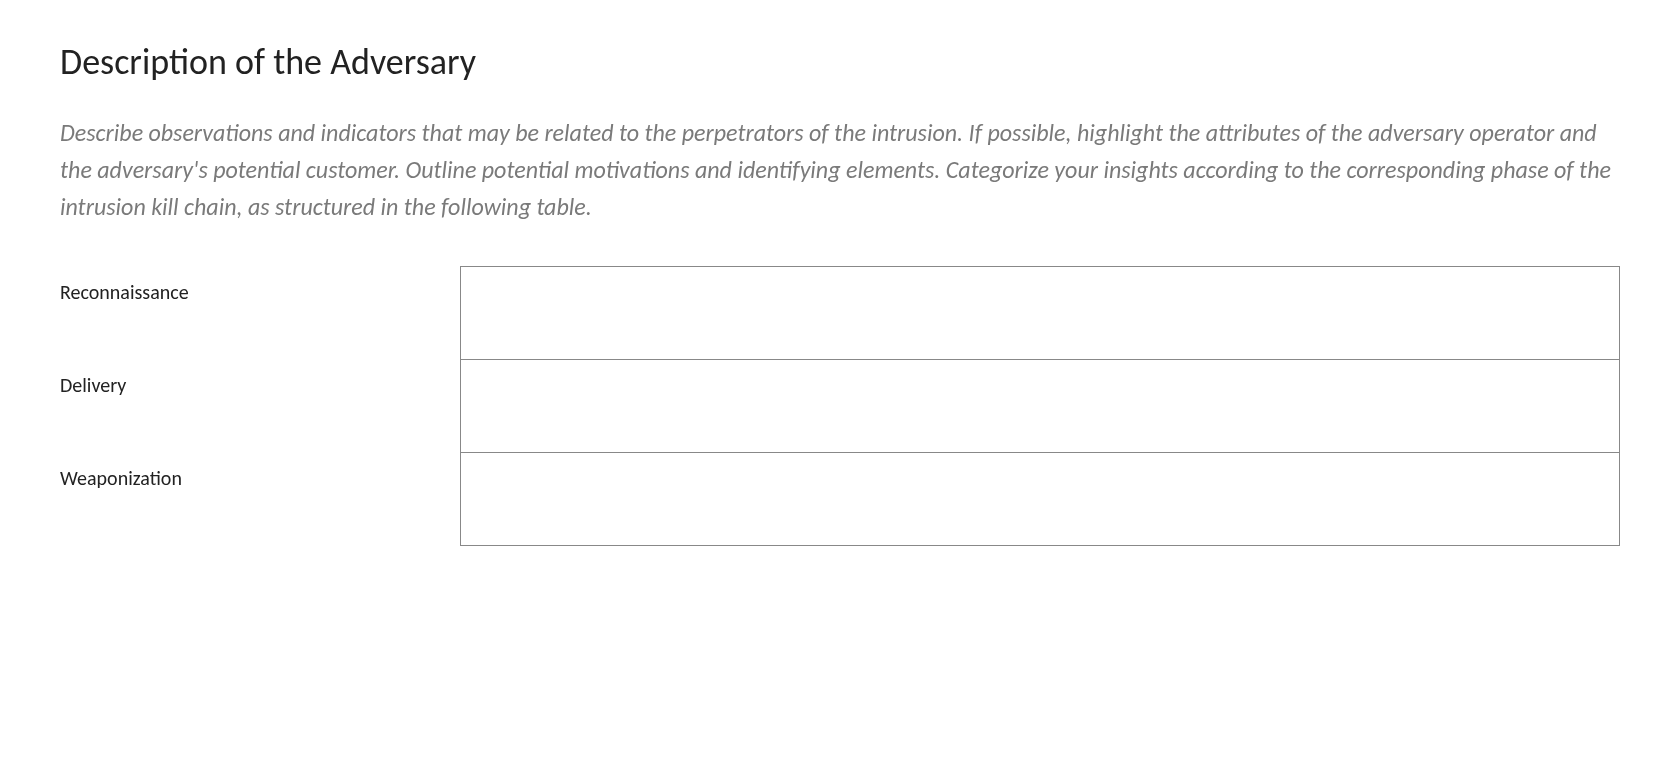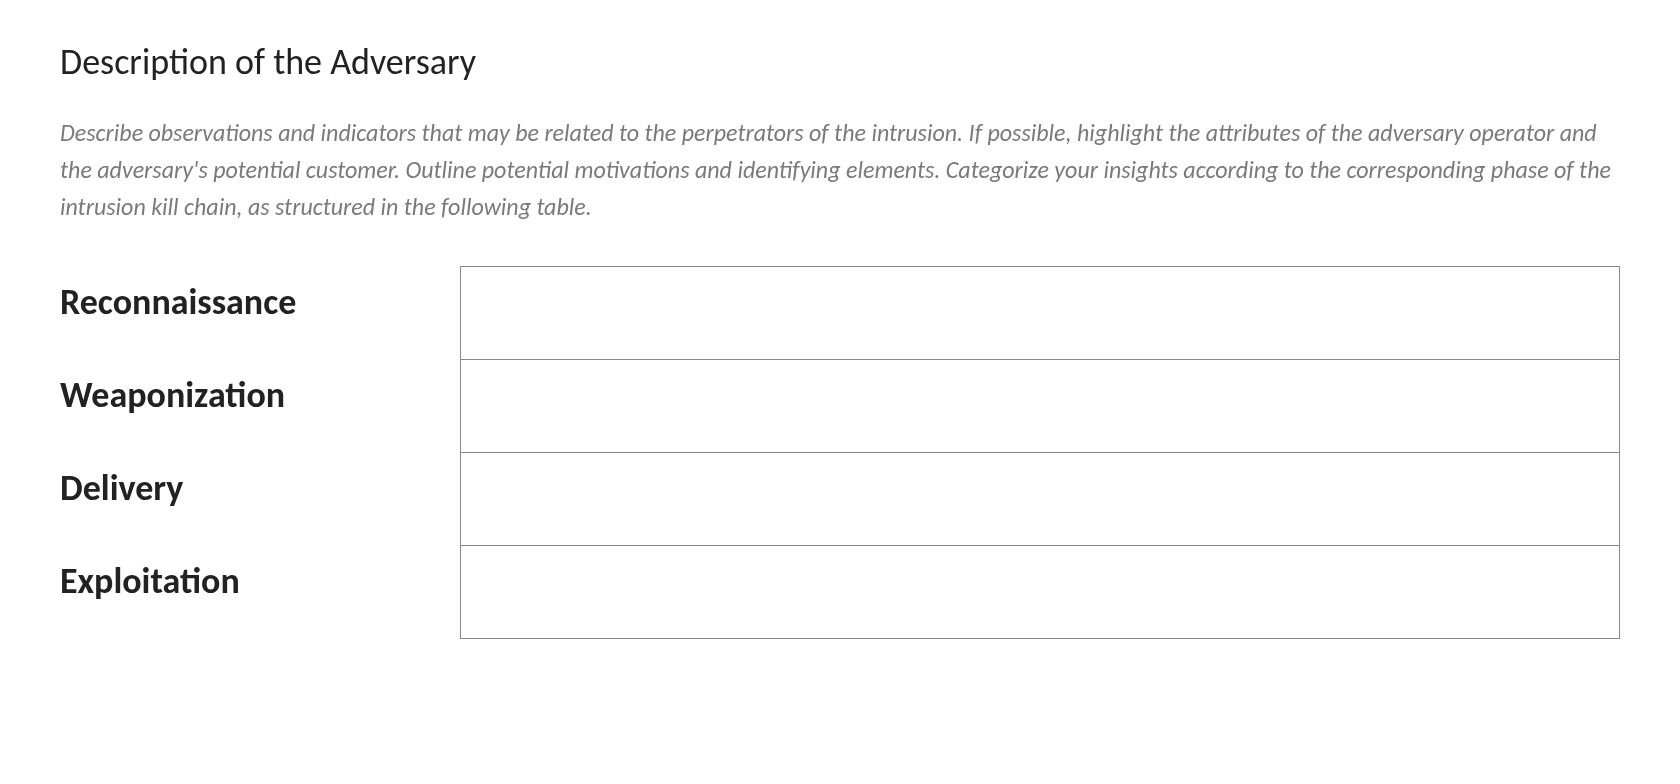--- a/index.html
+++ b/index.html
@@ -30,22 +30,22 @@
     }
     .kill-chain-table {
       width: 100%;
       border-collapse: collapse;
     }
     .kill-chain-table tr {
       height: 92px;
     }
     .kill-chain-table td.label-cell {
       width: 400px;
-      font-size: 36px;
-      font-weight: 700;
+      font-size: 20px;
+      font-weight: 400;
       color: #222;
       vertical-align: top;
       padding-top: 14px;
       border: none;
     }
     .kill-chain-table td.input-cell {
       border: 1px solid #888;
       background: #fff;
       vertical-align: top;
     }
@@ -71,31 +71,25 @@
 
 <table class="kill-chain-table">
   <tbody>
     <tr>
       <td class="label-cell">Reconnaissance</td>
       <td class="input-cell">
         <textarea style=""></textarea>
       </td>
     </tr>
     <tr>
-      <td class="label-cell">Weaponization</td>
-      <td class="input-cell">
-        <textarea style=""></textarea>
-      </td>
-    </tr>
-    <tr>
       <td class="label-cell">Delivery</td>
       <td class="input-cell">
         <textarea style=""></textarea>
       </td>
     </tr>
     <tr>
-      <td class="label-cell">Exploitation</td>
+      <td class="label-cell">Weaponization</td>
       <td class="input-cell">
         <textarea style=""></textarea>
       </td>
     </tr>
   </tbody>
 </table>
 
 </body></html>

